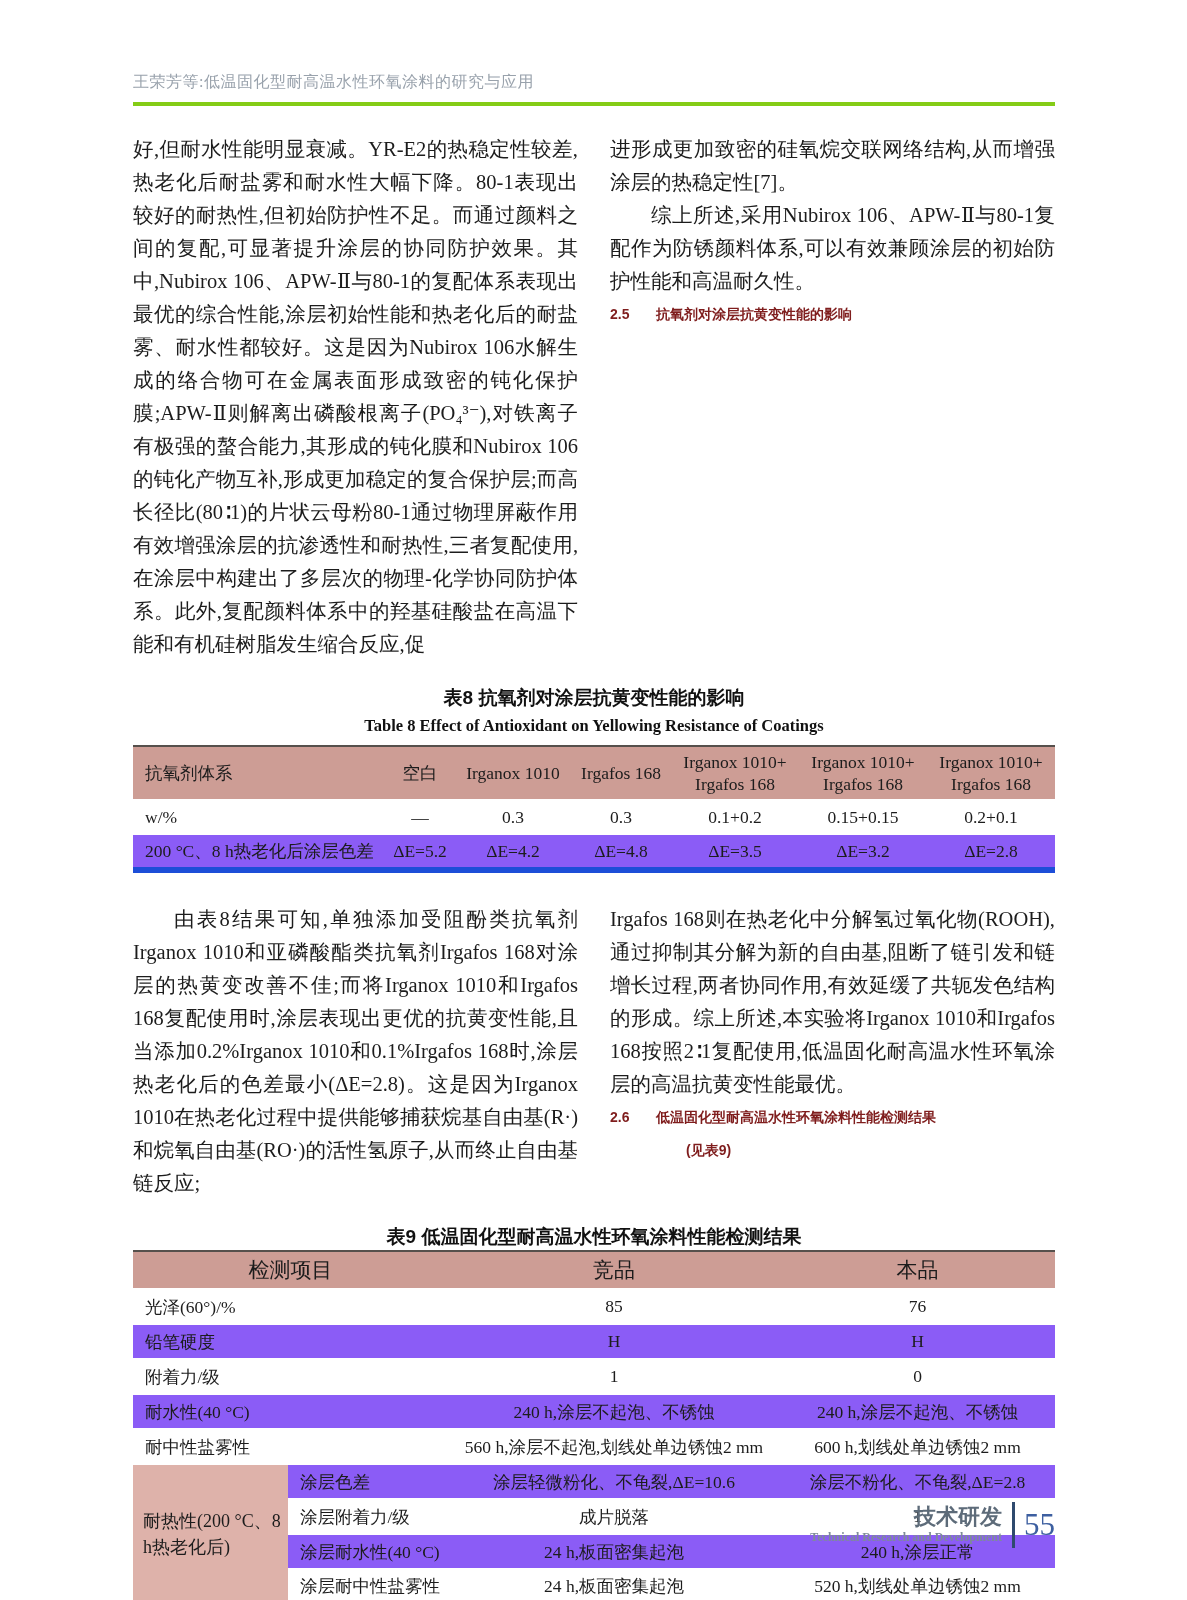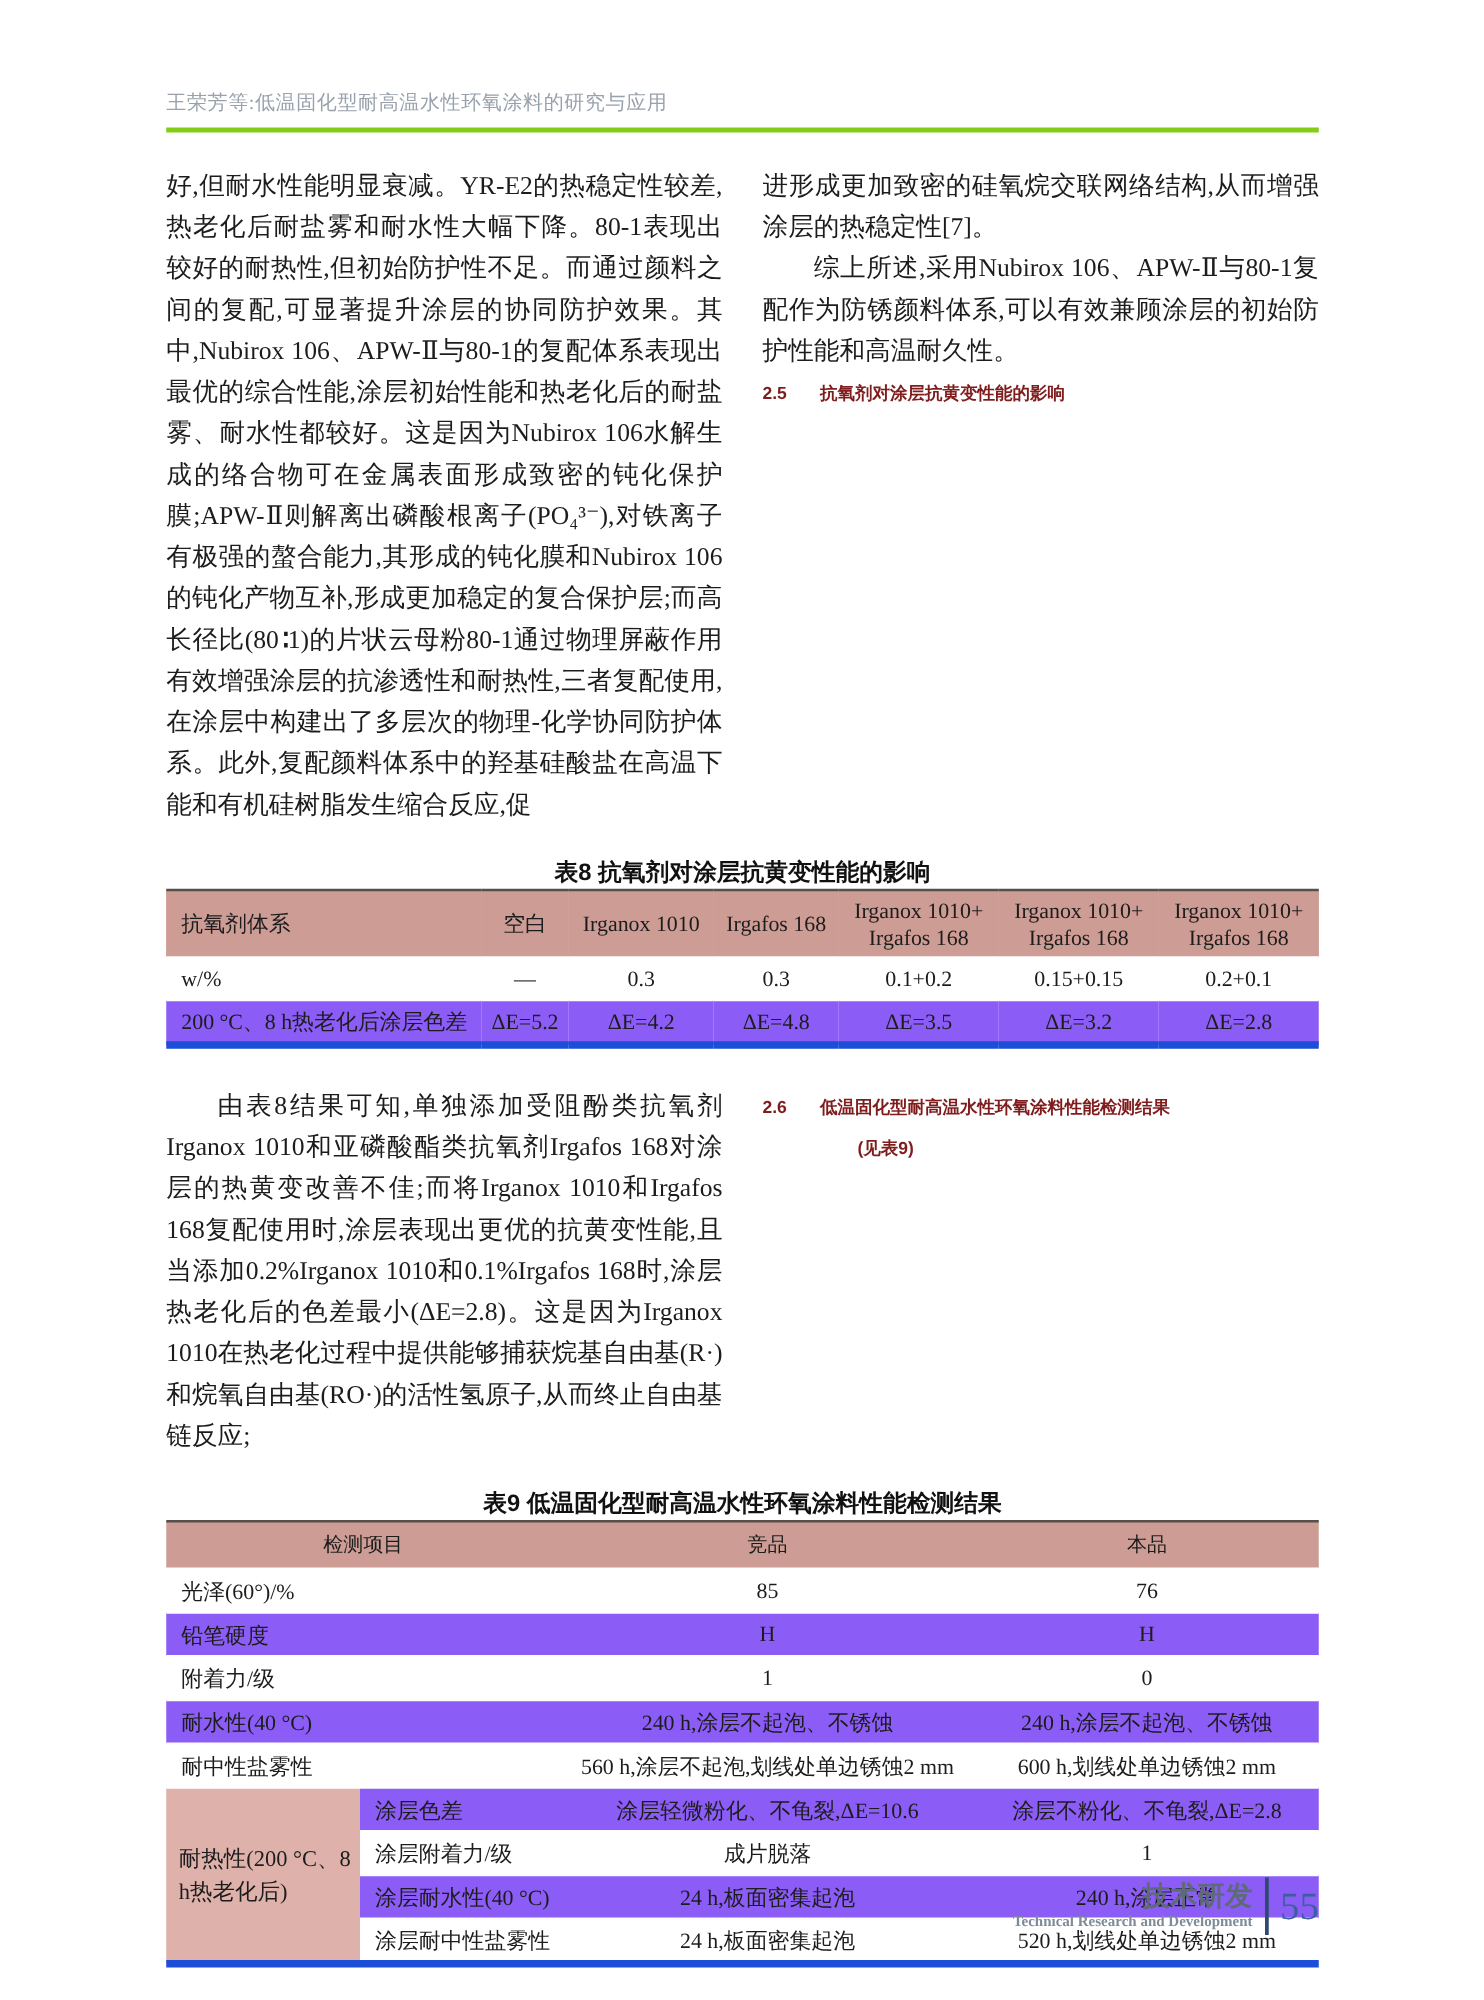--- a/index.html
+++ b/index.html
@@ -52,21 +52,21 @@
   }
   .paper-table tr:last-child td{ border-bottom:none; }
   .hdr{ background:#cd9d95; }
   .stripe td{ background:#8b5cf6; }
   td.plain{ background:#ffffff; }
   .lab{ text-align:left !important; padding-left:12px !important; }
 
   .t8 th{ font-size:17.5px; line-height:22px; height:54px; }
   .t8 td{ font-size:17.5px; height:34px; }
 
-  .t9 th{ font-size:16px; height:38px; }
+  .t9 th{ font-size:21px; height:38px; }
   .t9 td{ font-size:17.5px; height:35px; }
   .t9 td.group-label{
     background:#deb2aa; text-align:left; padding-left:10px;
     font-size:18px; line-height:26px;
   }
 
   .footer{
     position:absolute; top:1502px; right:132px;
     display:flex; align-items:center;
   }
@@ -95,20 +95,21 @@
     <div class="col">
       <p>进形成更加致密的硅氧烷交联网络结构,从而增强涂层的热稳定性[7]。</p>
       <p class="ind">综上所述,采用Nubirox 106、APW-Ⅱ与80-1复配作为防锈颜料体系,可以有效兼顾涂层的初始防护性能和高温耐久性。</p>
       <div class="sec-head">
         <span class="num">2.5</span><span>抗氧剂对涂层抗黄变性能的影响</span>
       </div>
     </div>
   </div>
 
   <div class="tbl-cap-zh">表8  抗氧剂对涂层抗黄变性能的影响</div>
+  <div class="tbl-cap-en">Table 8   Effect of Antioxidant on Yellowing Resistance of Coatings</div>
   <table class="paper-table t8">
     <colgroup>
       <col style="width:252px">
         <col style="width:70px">
         <col style="width:116px">
       <col style="width:100px">
         <col style="width:128px">
         <col style="width:128px">
         <col style="width:128px">
     </colgroup>
@@ -141,20 +142,21 @@
       <td>ΔE=2.8</td>
     </tr>
   </tbody>
     </table>
 
   <div class="cols mid">
     <div class="col">
       <p class="ind">由表8结果可知,单独添加受阻酚类抗氧剂Irganox 1010和亚磷酸酯类抗氧剂Irgafos 168对涂层的热黄变改善不佳;而将Irganox 1010和Irgafos 168复配使用时,涂层表现出更优的抗黄变性能,且当添加0.2%Irganox 1010和0.1%Irgafos 168时,涂层热老化后的色差最小(ΔE=2.8)。这是因为Irganox 1010在热老化过程中提供能够捕获烷基自由基(R·)和烷氧自由基(RO·)的活性氢原子,从而终止自由基链反应;</p>
     </div>
     <div class="col">
+      <p>Irgafos 168则在热老化中分解氢过氧化物(ROOH),通过抑制其分解为新的自由基,阻断了链引发和链增长过程,两者协同作用,有效延缓了共轭发色结构的形成。综上所述,本实验将Irganox 1010和Irgafos 168按照2∶1复配使用,低温固化耐高温水性环氧涂层的高温抗黄变性能最优。</p>
       <div class="sec-head">
         <span class="num">2.6</span><span>低温固化型耐高温水性环氧涂料性能检测结果</span>
         <span class="sub">(见表9)</span>
       </div>
     </div>
   </div>
 
   <div class="tbl-cap-zh">表9  低温固化型耐高温水性环氧涂料性能检测结果</div>
   <table class="paper-table t9">
     <colgroup>

